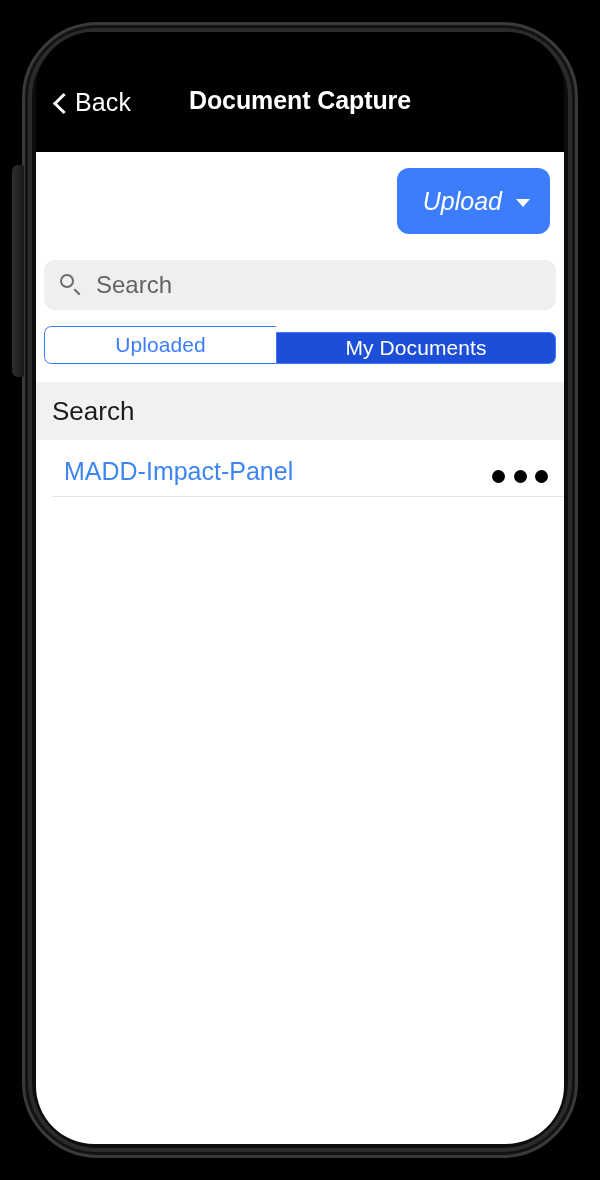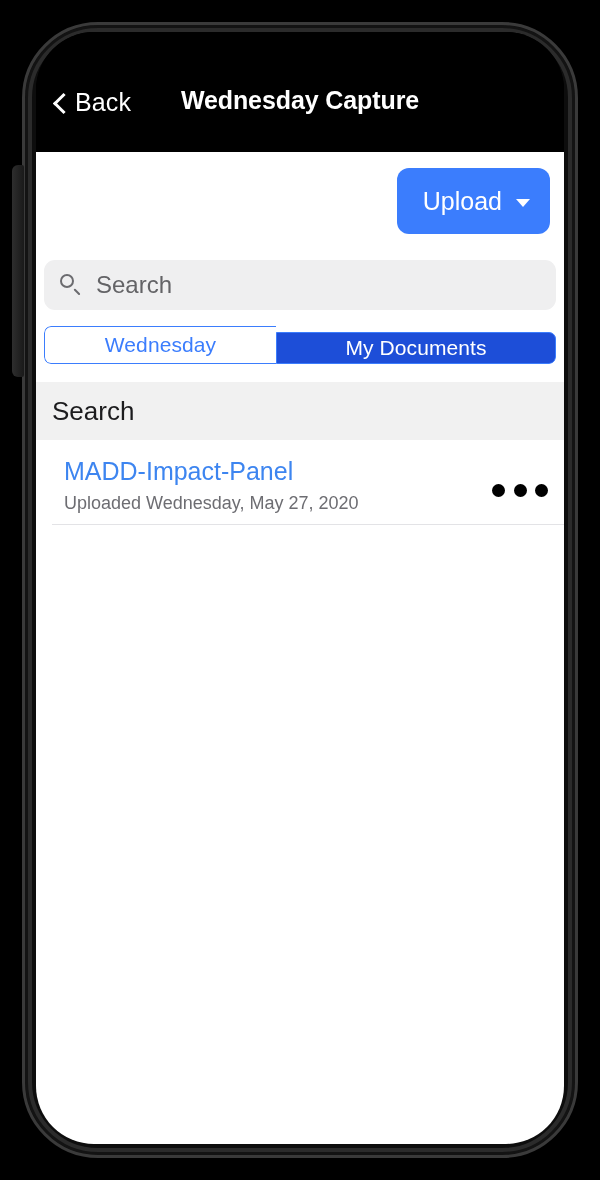--- a/index.html
+++ b/index.html
@@ -149,20 +149,21 @@
     border: none;
     border-radius: 12px;
     background: #3b7dfd;
     color: #ffffff;
     font-family: "Liberation Sans", sans-serif;
     font-size: 25px;
     display: flex;
     align-items: center;
     gap: 14px;
     cursor: pointer;
+    font-style: italic;
   }
   .caret-down {
     width: 0; height: 0;
     border-left: 7px solid transparent;
     border-right: 7px solid transparent;
     border-top: 8px solid #ffffff;
     margin-top: 3px;
   }
 
   
@@ -310,55 +311,54 @@
   <div class="side-btn" id="volume-rocker"></div>
   <div class="side-btn" id="power-button"></div>
 
   <div id="screen">
 
     <div class="navbar">
       <div class="nav-back">
         <span class="chevron-left"></span>
         <span class="nav-back-label">Back</span>
       </div>
-      <div class="nav-title">Wednesday Capture</div>
+      <div class="nav-title">Document Capture</div>
     </div>
 
     <div class="app-body">
 
       <div class="upload-row">
         <button class="upload-button">
           <span>Upload</span>
           <span class="caret-down"></span>
         </button>
       </div>
 
       <div class="search-wrap">
         <span class="search-icon"></span>
         <input class="search-input" type="text" placeholder="Search" style="">
       </div>
 
       <div class="segmented">
         <div class="segment left">
-          <span>Wednesday</span>
+          <span>Uploaded</span>
         </div>
         <div class="segment right">
           <span>My Documents</span>
         </div>
       </div>
 
       <div class="section-header">
         <span>Search</span>
       </div>
 
       <div class="doc-list">
         <div class="doc-row">
           <div class="doc-texts">
             <div class="doc-title">MADD-Impact-Panel</div>
-            <div class="doc-subtitle">Uploaded Wednesday, May 27, 2020</div>
           </div>
           <div class="more-button">
             <span class="dot"></span>
             <span class="dot"></span>
             <span class="dot"></span>
           </div>
         </div>
         <div class="doc-divider"></div>
       </div>
 

